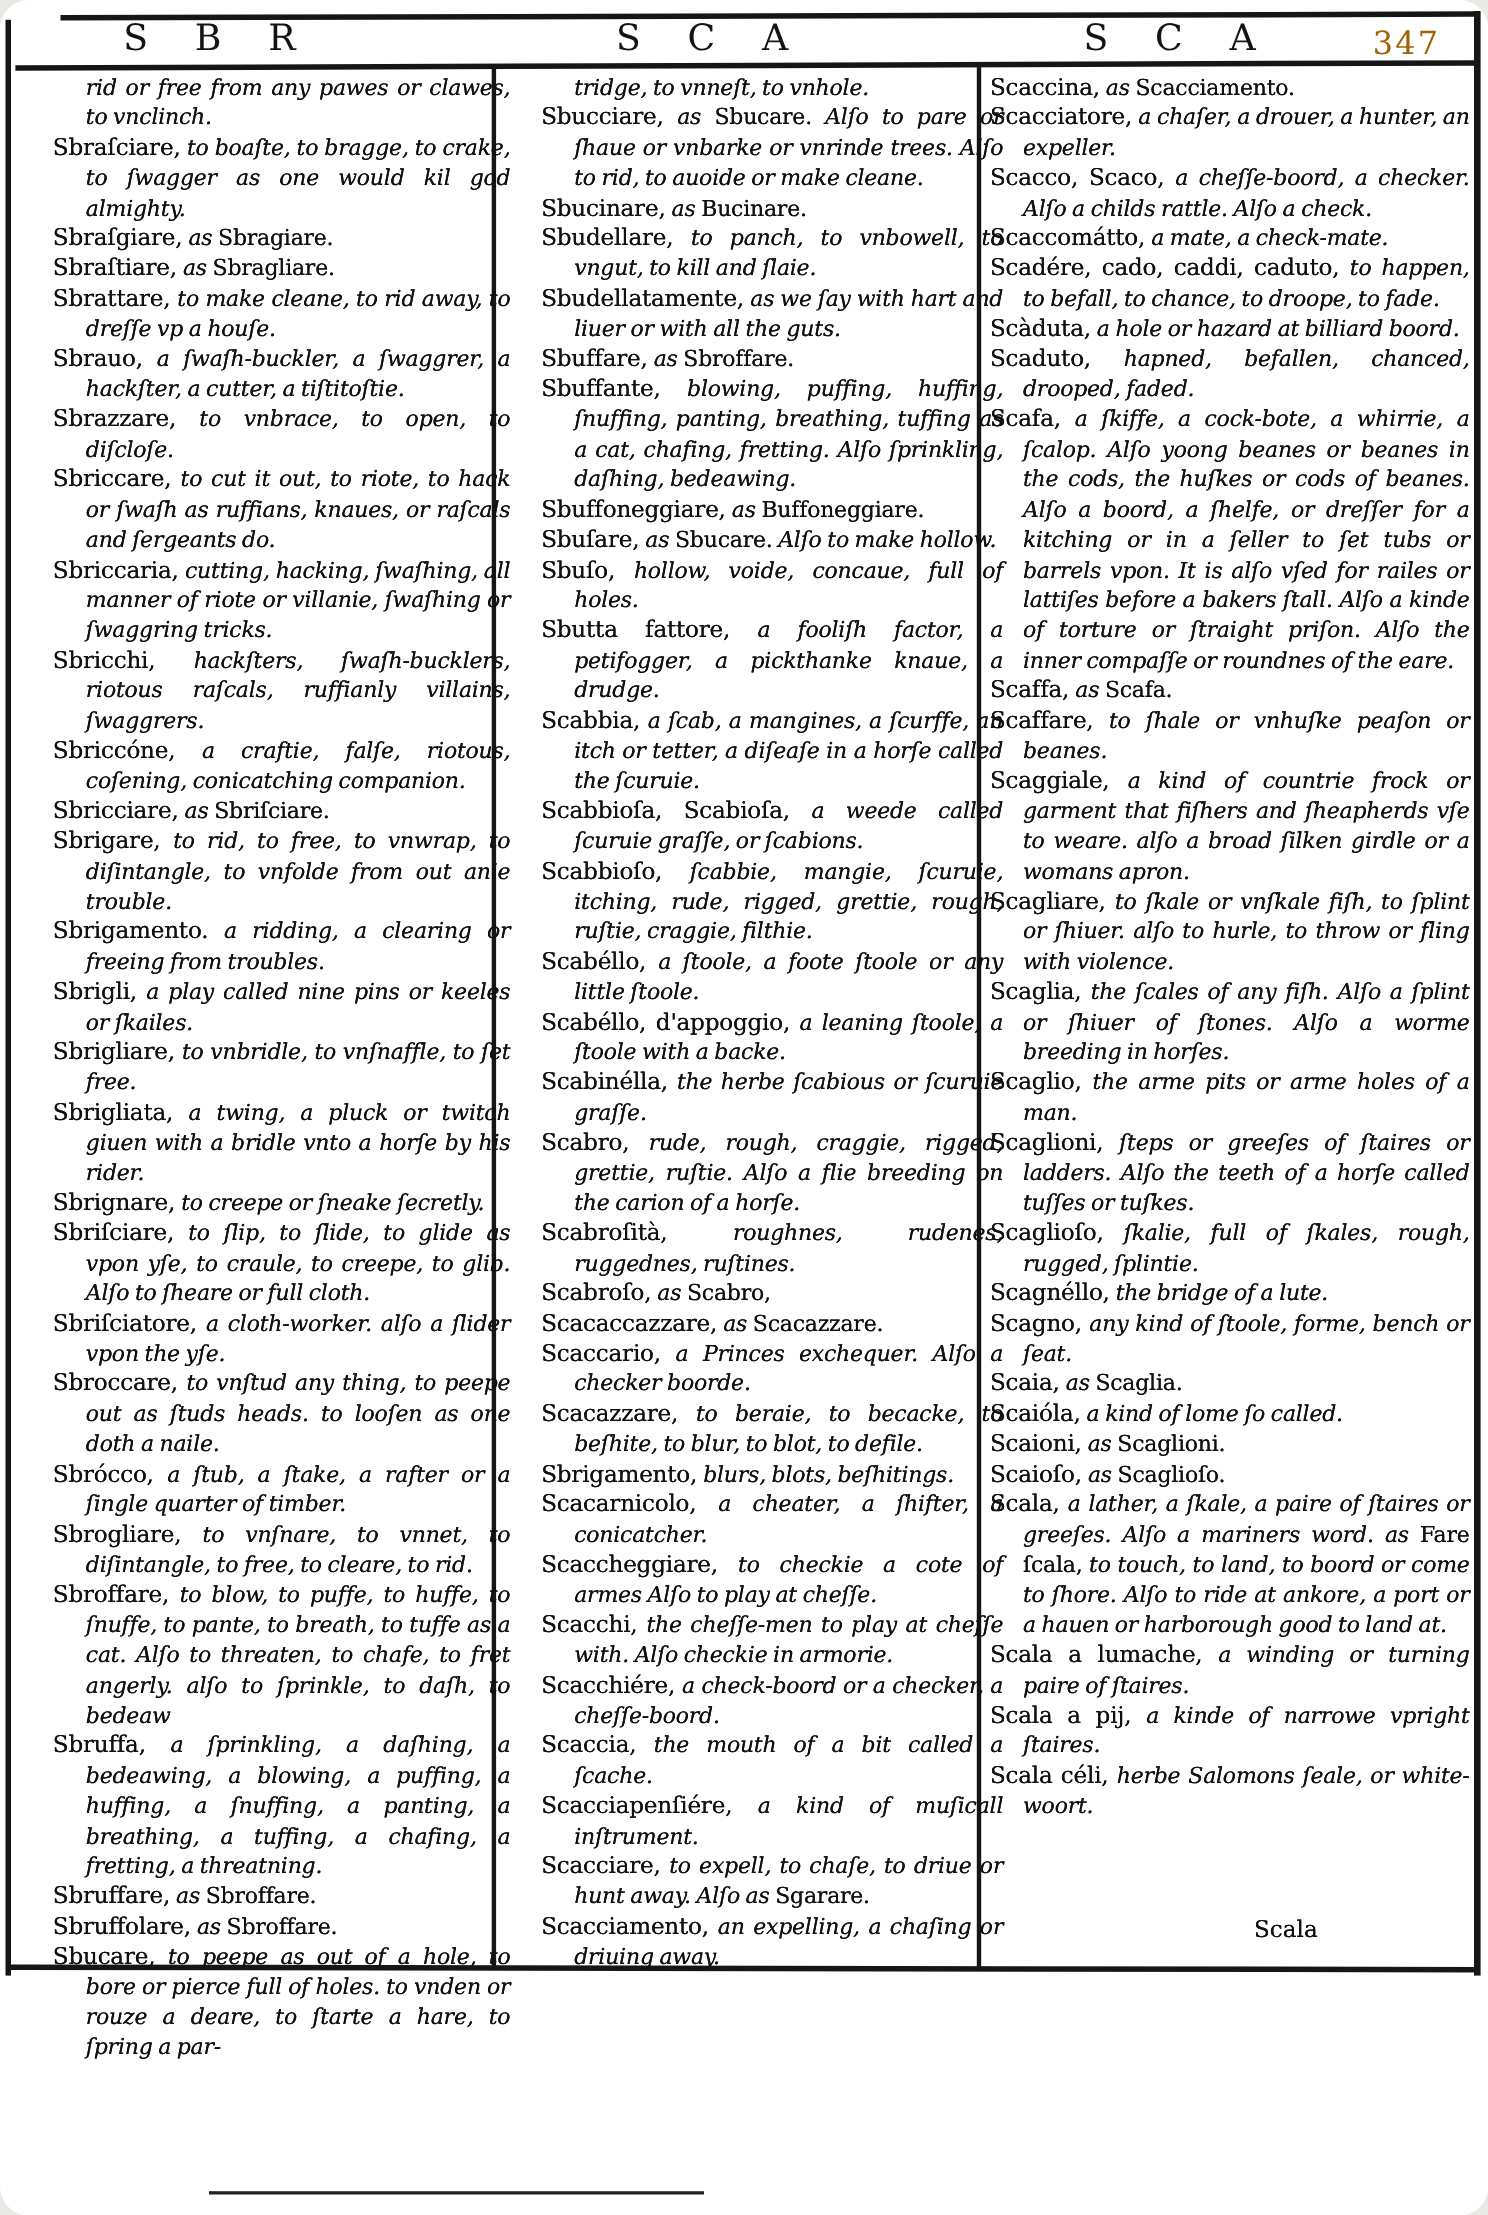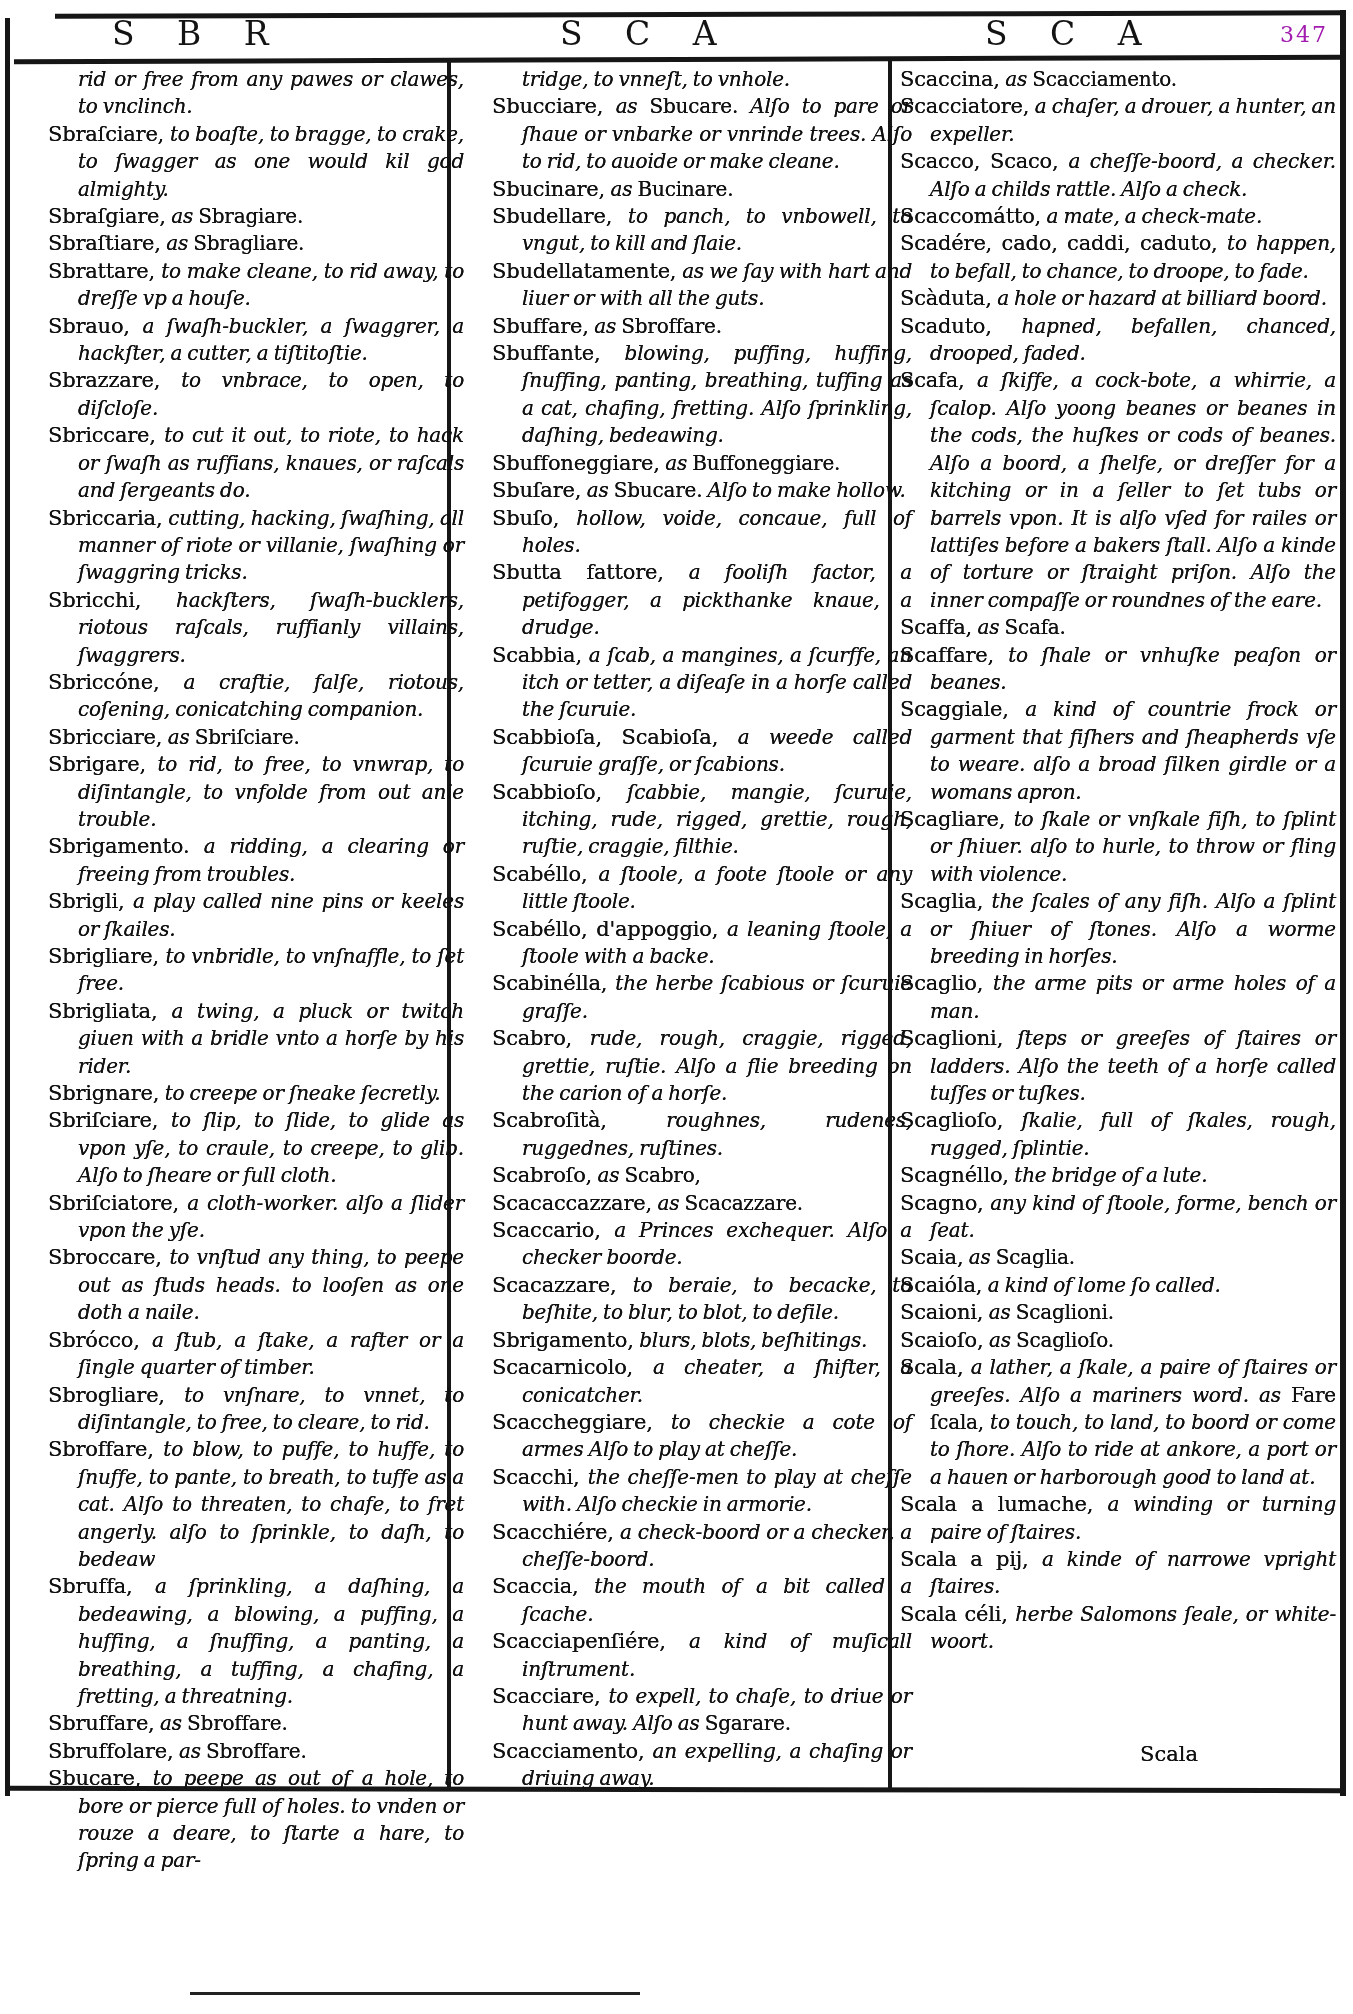--- a/index.html
+++ b/index.html
@@ -3,30 +3,31 @@
 <meta charset="utf-8">
 <style>
   html,body{margin:0;padding:0;background:#e8e8e4;}
   .page{
     position:relative;
     width:1353px;height:2014px;
     background:#ffffff;
     font-family:"DejaVu Serif", serif;
     color:#111111;
     overflow:hidden;
+    border-radius:26px;
   }
   .rule{position:absolute;background:#161616;}
   .hdr{
     position:absolute;top:14px;
     font-size:33px;letter-spacing:16px;
     color:#131313;white-space:nowrap;
   }
   .pageno{
-    position:absolute;top:22px;left:1280px;
-    font-size:22px;letter-spacing:2px;color:#a21caf;
+    position:absolute;top:22px;left:1248px;
+    font-size:29px;letter-spacing:2px;color:#a16207;
   }
   .col{position:absolute;top:66px;}
   .col-1{left:24px;width:416px;margin-left:24px;}
   .col-2{left:460px;width:420px;margin-left:32px;}
   .col-3{left:900px;width:436px;}
   .entry{
     margin:0;
     font-style:italic;
     font-size:20px;
     line-height:27.4px;

